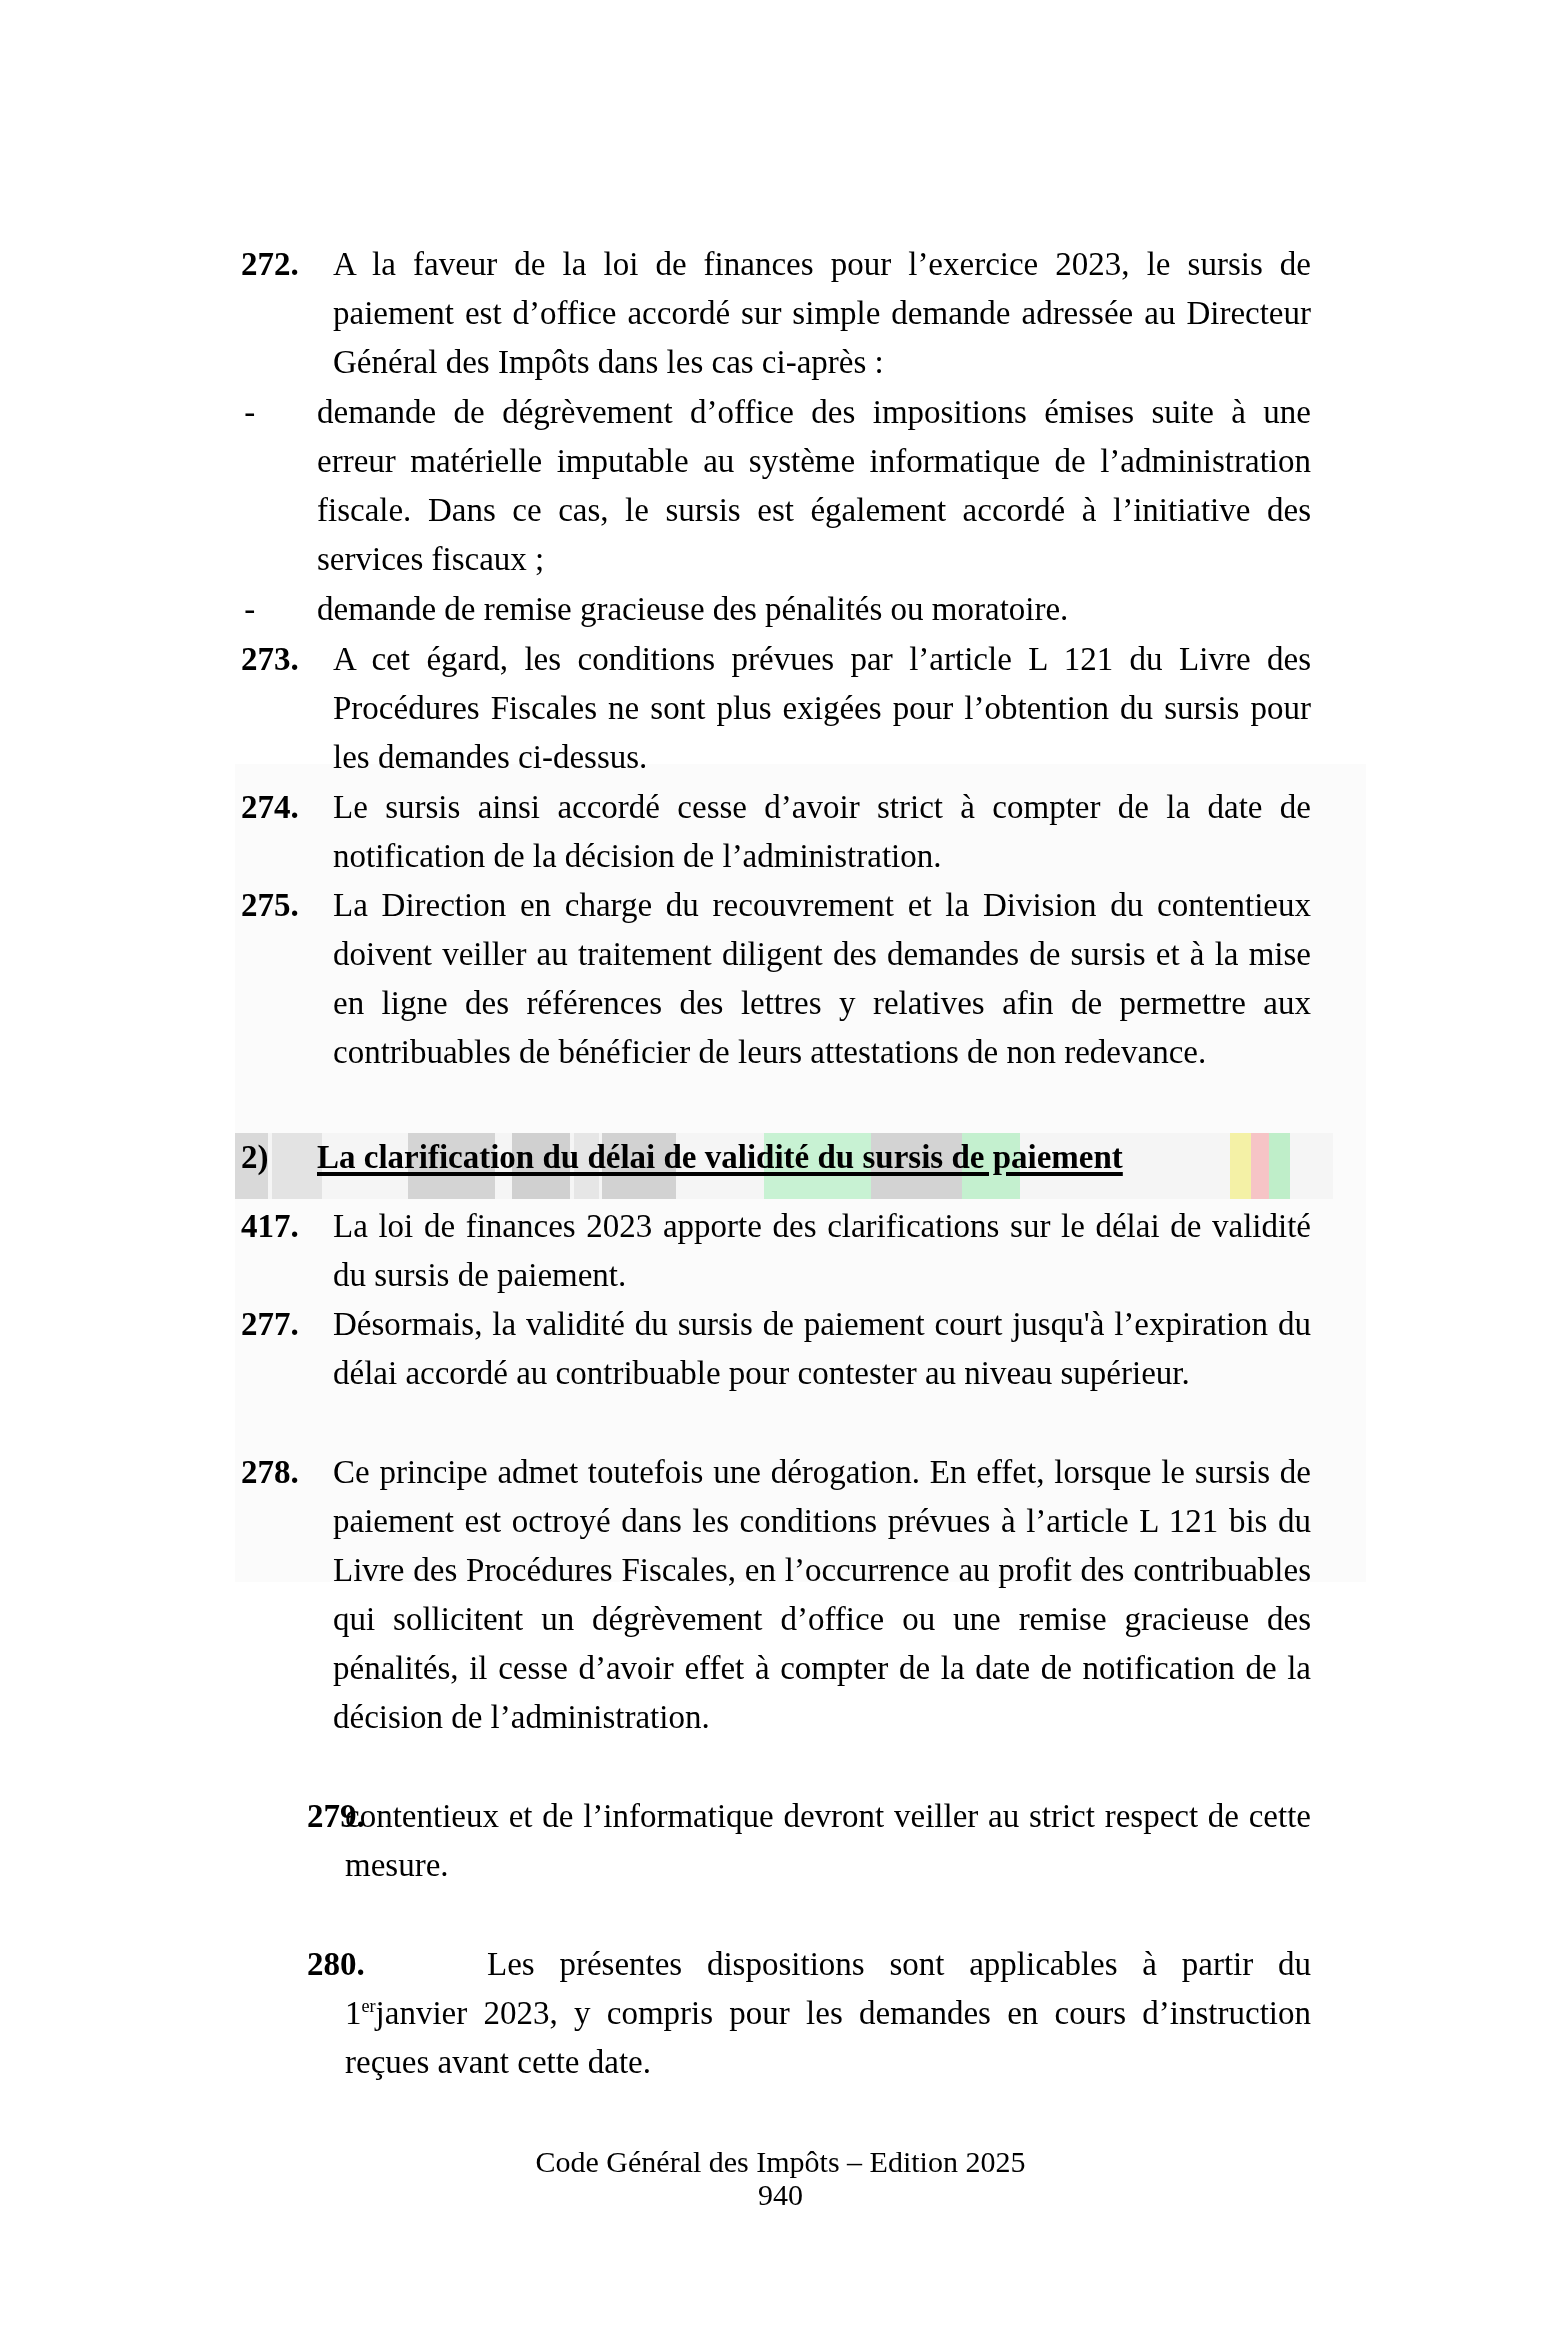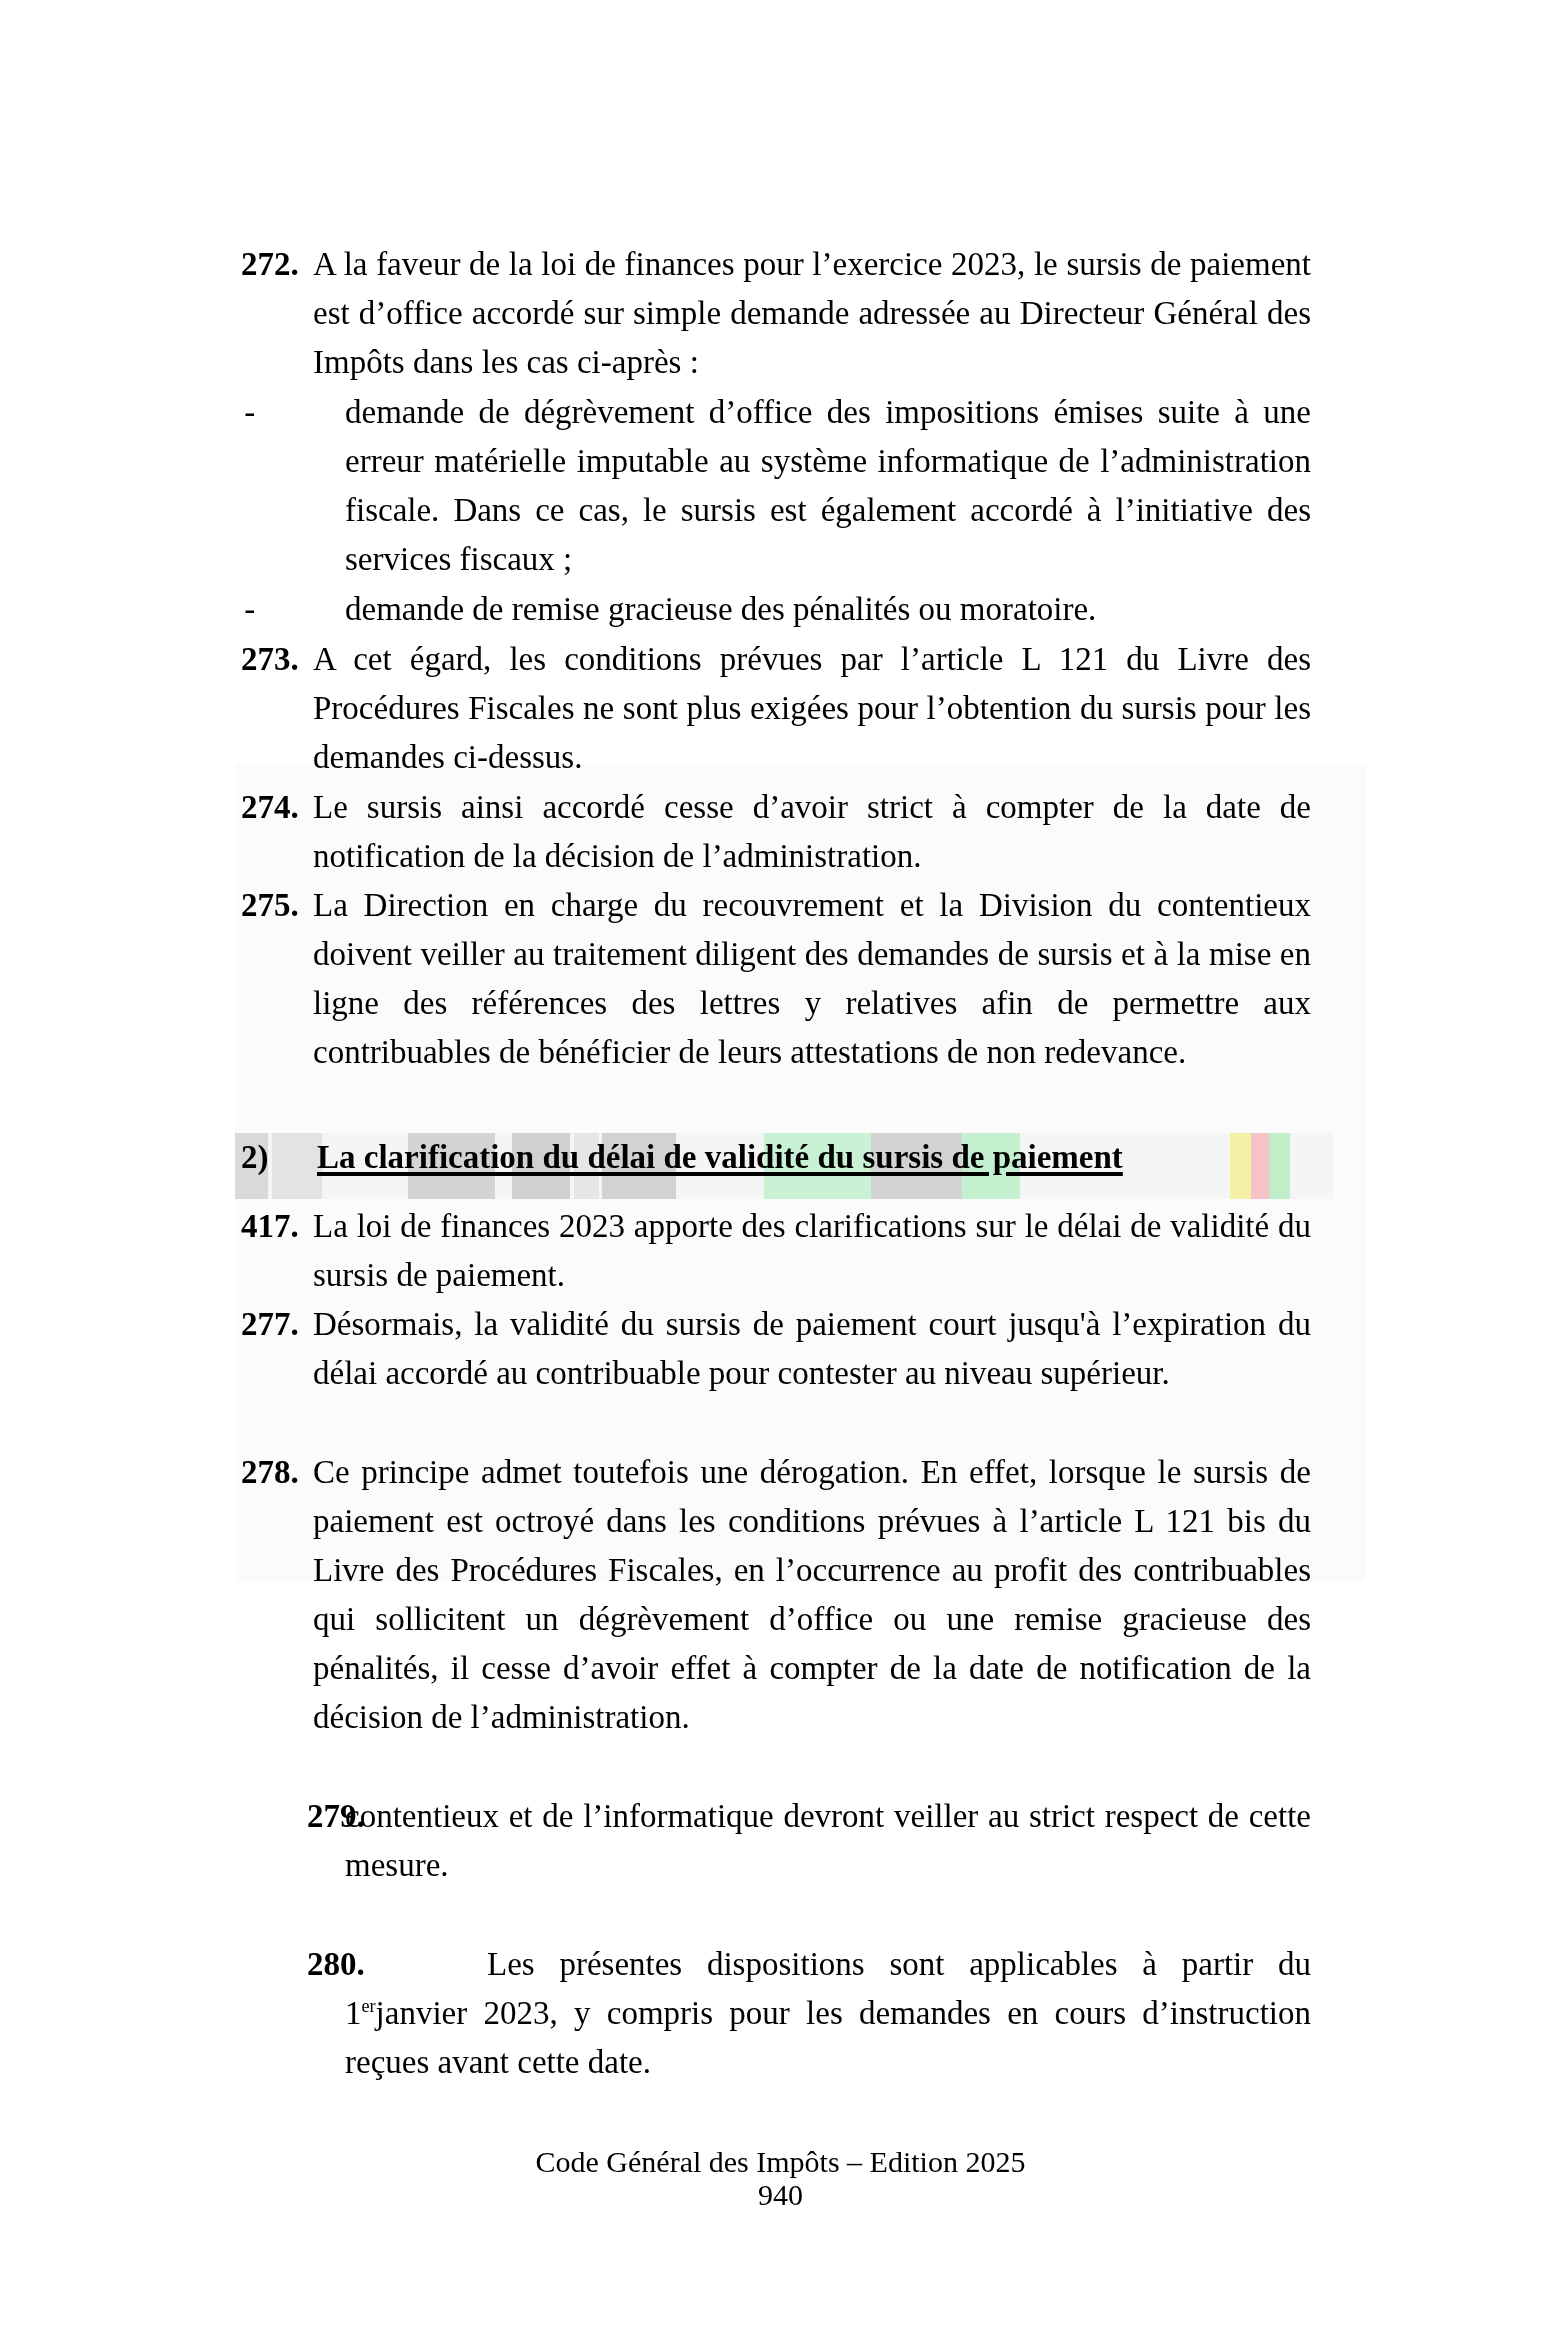--- a/index.html
+++ b/index.html
@@ -22,27 +22,27 @@
       position: absolute; left: 0; top: 0; width: 1561px;
       font-size: 33px; line-height: 49px;
     }
     .para {
       position: absolute; left: 241px; width: 1070px;
     }
     .para .num {
       position: absolute; left: 0; top: 0; font-weight: bold; letter-spacing: 0px;
     }
     .para .txt {
-      margin-left: 72px; text-align: justify; text-align-last: left;
+      margin-left: 92px; text-align: justify; text-align-last: left;
     }
     .bullet {
       position: absolute; left: 241px; width: 1070px;
     }
     .bullet .dash { position: absolute; left: 3.3px; top: 0; }
-    .bullet .txt { margin-left: 104px; text-align: justify; text-align-last: left; }
+    .bullet .txt { margin-left: 76px; text-align: justify; text-align-last: left; }
     .heading {
       position: absolute; left: 241px; top: 1133px; width: 1156px;
       font-weight: bold;
     }
     .heading .hnum { position: absolute; left: 0; top: 0; }
     .heading .htxt {
       position: absolute; left: 76px; top: 0; white-space: nowrap;
       text-decoration: underline; text-decoration-thickness: 4.1px; text-underline-offset: 4.1px;
     }
     .para2 { position: absolute; left: 307px; width: 1004px; }

